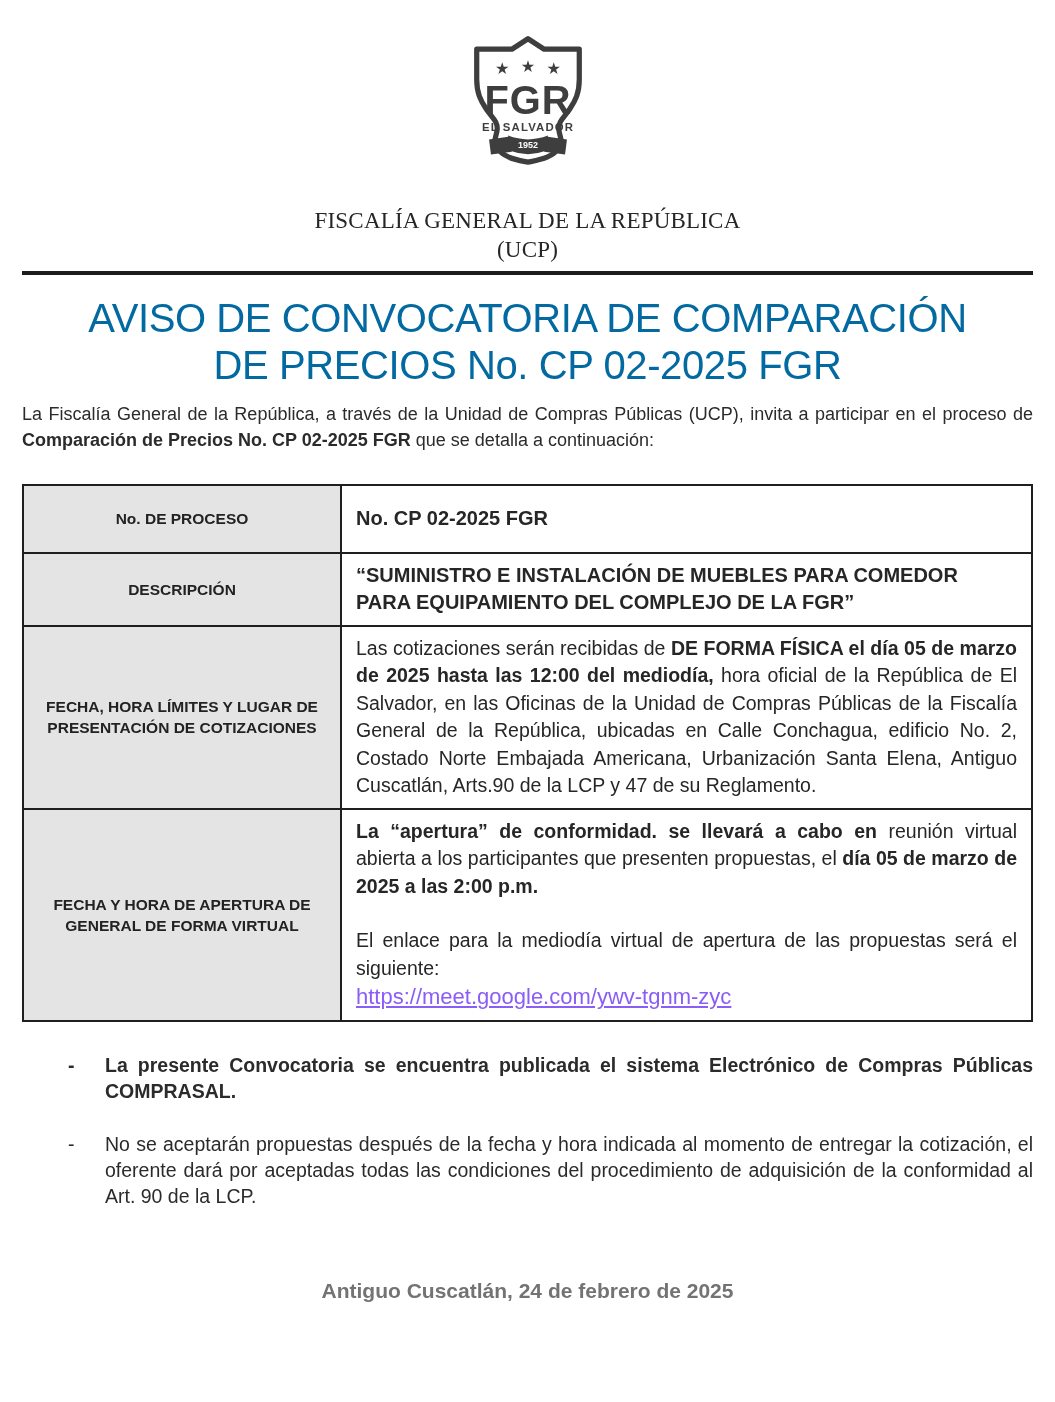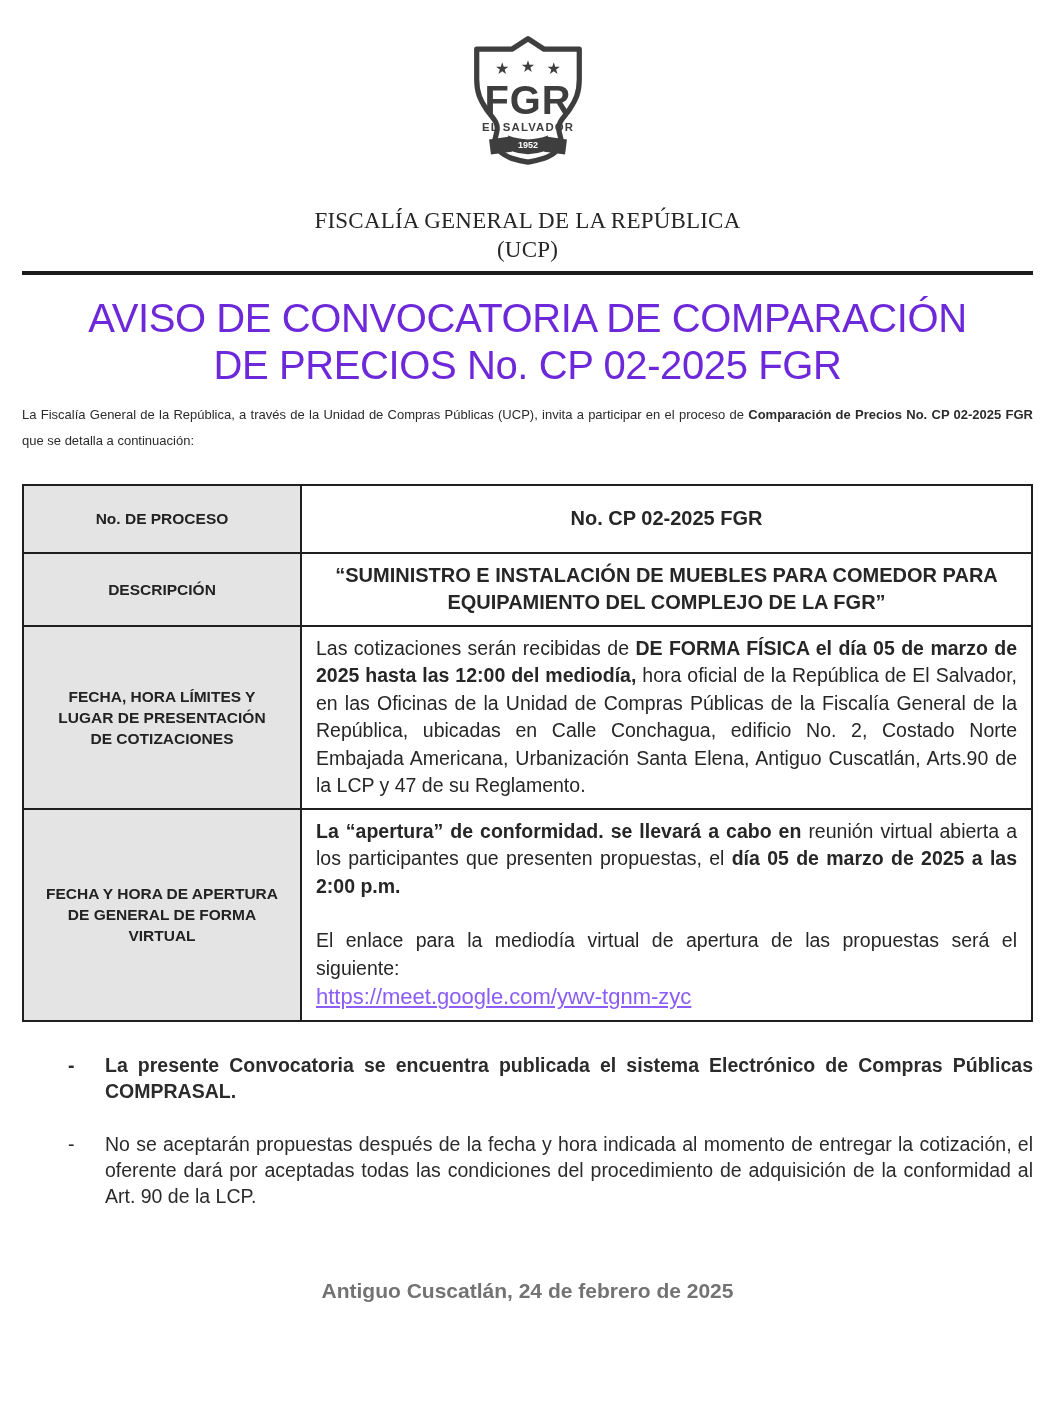--- a/index.html
+++ b/index.html
@@ -17,37 +17,37 @@
   .logo-wrap svg { display:inline-block; }
 
   
   .org-header { text-align:center; font-size:23px; line-height:29px; font-weight:500; color:#262626; letter-spacing:.2px;font-family:Liberation Serif, serif; }
   .rule { border:none; height:4px; background:#1c1c1c; margin-top:7px; }
 
   
   .doc-title {
     margin:20px auto 0; width:920px;
     text-align:center; font-size:40px; line-height:47px;
-    font-weight:400; color:#6d28d9; letter-spacing:-0.4px;
+    font-weight:400; color:#0369a1; letter-spacing:-0.4px;
   }
 
   
-  .intro { margin-top:13px; font-size:13px; line-height:25.5px; text-align:justify; color:#2b2b2b; }
+  .intro { margin-top:13px; font-size:18px; line-height:25.5px; text-align:justify; color:#2b2b2b; }
   .b { font-weight:700; }
 
   
   table.proc { width:100%; margin-top:31px; border-collapse:collapse; }
   table.proc td { border:2px solid #1f1f1f; vertical-align:middle; }
   td.lbl {
-    width:278px; background:#e4e4e4; text-align:center;
+    width:318px; background:#e4e4e4; text-align:center;
     font-size:15.5px; font-weight:600; line-height:21px;
     padding:10px 22px; color:#222;
   }
   td.val { padding:8px 14px; font-size:19.5px; line-height:27.5px; color:#262626; }
-  td.val.center { text-align:center; font-weight:700; font-size:20px; }
+  td.val.center { font-weight:700; font-size:20px; }
   td.val.pad-tall { padding-top:19px; padding-bottom:19px; }
   td.val.just { text-align:justify; }
   .spacer-line { height:27px; }
   a.meet-link {
     color:#8b5cf6; 
     font-size:22px; line-height:30px; word-break:break-all;
   }
 
   
   .notes { margin-top:30px; padding-left:46px; }

